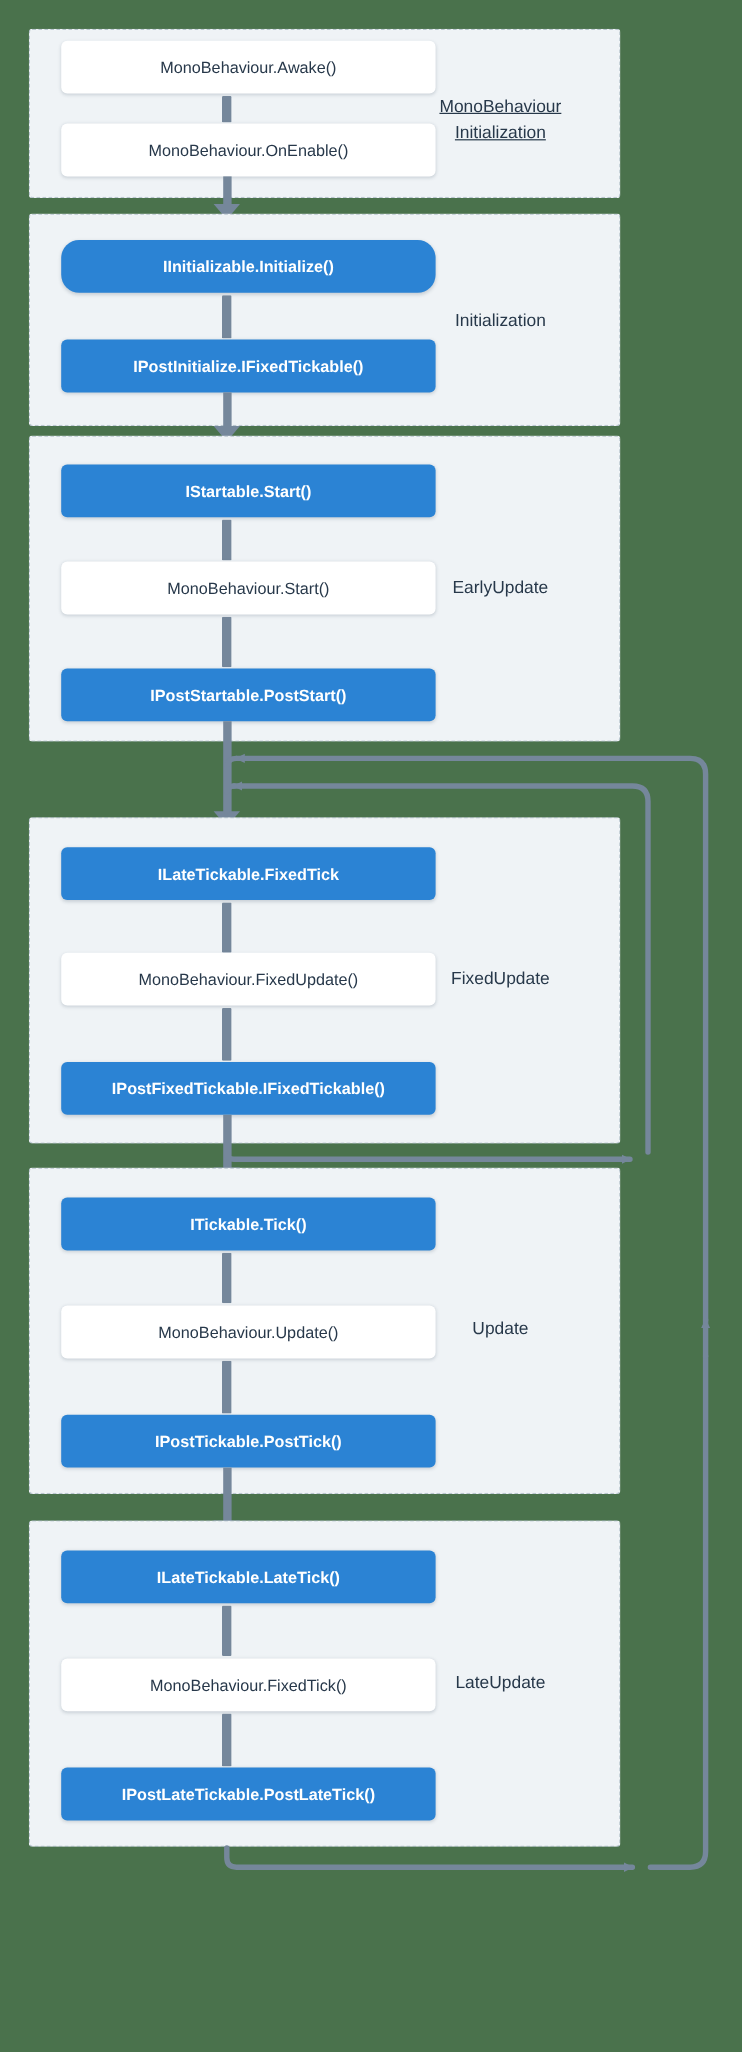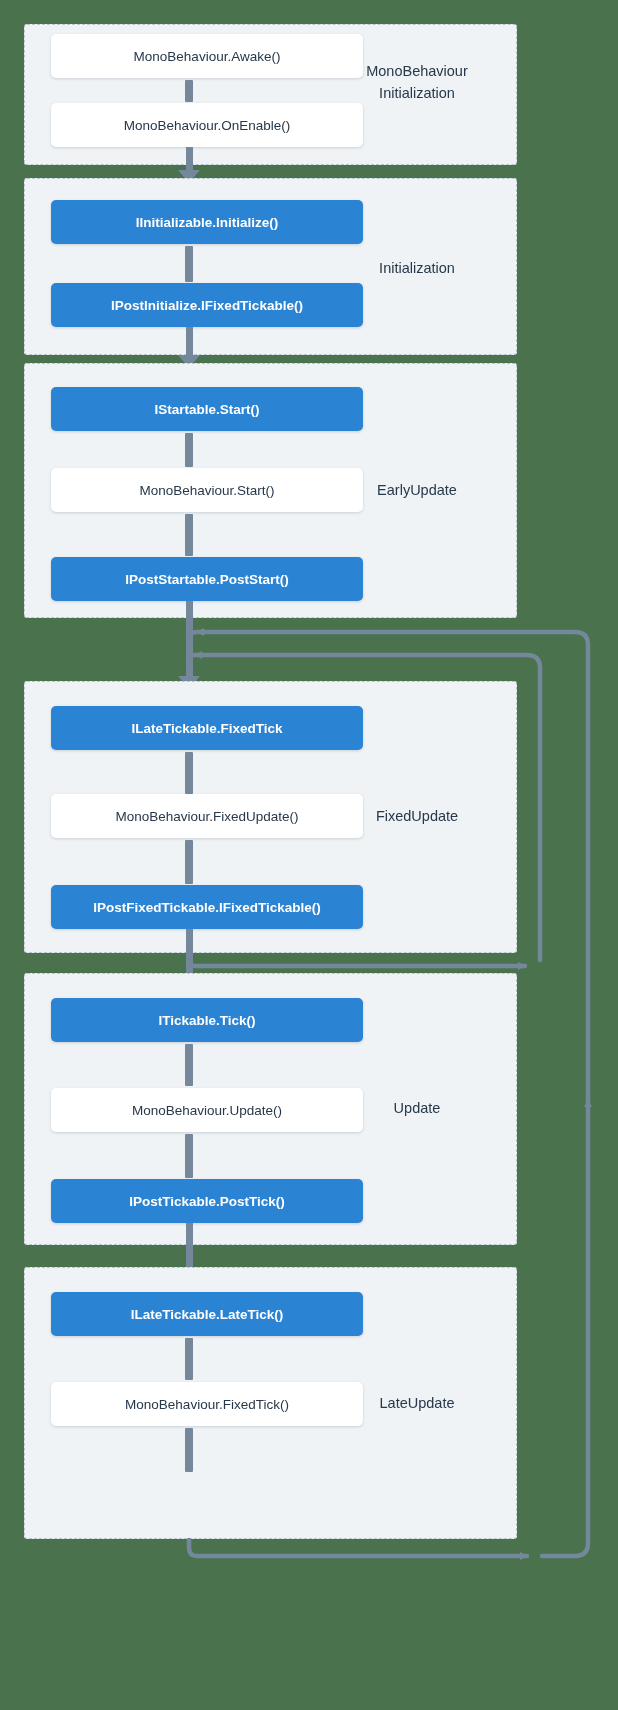--- a/index.html
+++ b/index.html
@@ -87,34 +87,34 @@
     overflow:visible;
     pointer-events:none;
   }
 </style>
 </head>
 <body>
 
 <div id="stage">
 
   <div class="group" style="left:24px; top:24px; width:493px; height:141px;"></div>
-  <div class="group-label" style="left:337px; top:60px; width:160px;">MonoBehaviour
+  <div class="group-label" style="left:337px; top:78px; width:160px;text-decoration:underline;">MonoBehaviour
 Initialization</div>
 
   <div class="node mono" style="top:34px;">MonoBehaviour.Awake()</div>
   <div class="dashconn" style="top:80px; height:22px;"></div>
   <div class="node mono" style="top:103px;">MonoBehaviour.OnEnable()</div>
 
   <div class="arrow-v" style="top:147px; height:26px;"></div>
   <div class="arrow-head-down" style="top:170px;"></div>
 
   <div class="group" style="left:24px; top:178px; width:493px; height:177px;"></div>
   <div class="group-label" style="left:337px; top:257px; width:160px;">Initialization</div>
 
-  <div class="node iface" style="top:200px;">IInitializable.Initialize()</div>
+  <div class="node iface" style="top:200px;border-radius:15px;">IInitializable.Initialize()</div>
   <div class="dashconn" style="top:246px; height:36px;"></div>
   <div class="node iface" style="top:283px;">IPostInitialize.IFixedTickable()</div>
 
   <div class="arrow-v" style="top:327px; height:30px;"></div>
   <div class="arrow-head-down" style="top:355px;"></div>
 
   <div class="group" style="left:24px; top:363px; width:493px; height:255px;"></div>
   <div class="group-label" style="left:337px; top:479px; width:160px;">EarlyUpdate</div>
 
   <div class="node iface" style="top:387px;text-align:center;">IStartable.Start()</div>
@@ -150,20 +150,21 @@
   <div class="arrow-v" style="top:1223px; height:47px;"></div>
   <div class="arrow-head-down" style="top:1267px;"></div>
 
   <div class="group" style="left:24px; top:1267px; width:493px; height:272px;"></div>
   <div class="group-label" style="left:337px; top:1392px; width:160px;">LateUpdate</div>
 
   <div class="node iface" style="top:1292px;">ILateTickable.LateTick()</div>
   <div class="dashconn" style="top:1338px; height:42px;"></div>
   <div class="node mono" style="top:1382px;">MonoBehaviour.FixedTick()</div>
   <div class="dashconn" style="top:1428px; height:44px;"></div>
+  <div class="node iface" style="top:1473px;">IPostLateTickable.PostLateTick()</div>
 
   <svg class="loops" viewBox="0 0 618 1710">
     <defs>
       <marker id="ahL" markerWidth="9" markerHeight="9" refX="7" refY="4.5" orient="auto" markerUnits="userSpaceOnUse">
         <path d="M8,4.5 L0,0.6 L0,8.4 z" fill="#75879b"></path>
       </marker>
       <marker id="ahR" markerWidth="9" markerHeight="9" refX="7" refY="4.5" orient="auto" markerUnits="userSpaceOnUse">
         <path d="M8,4.5 L0,0.6 L0,8.4 z" fill="#75879b"></path>
       </marker>
       <marker id="ahU" markerWidth="9" markerHeight="9" refX="7" refY="4.5" orient="auto" markerUnits="userSpaceOnUse">

